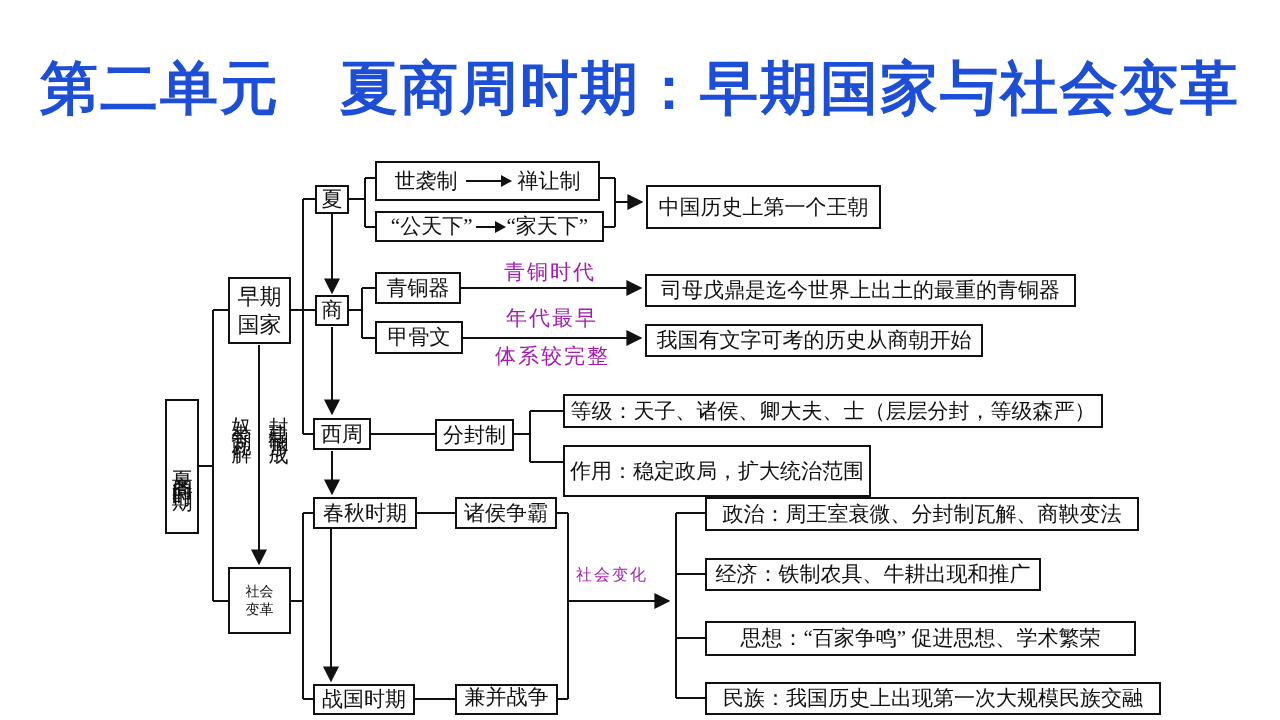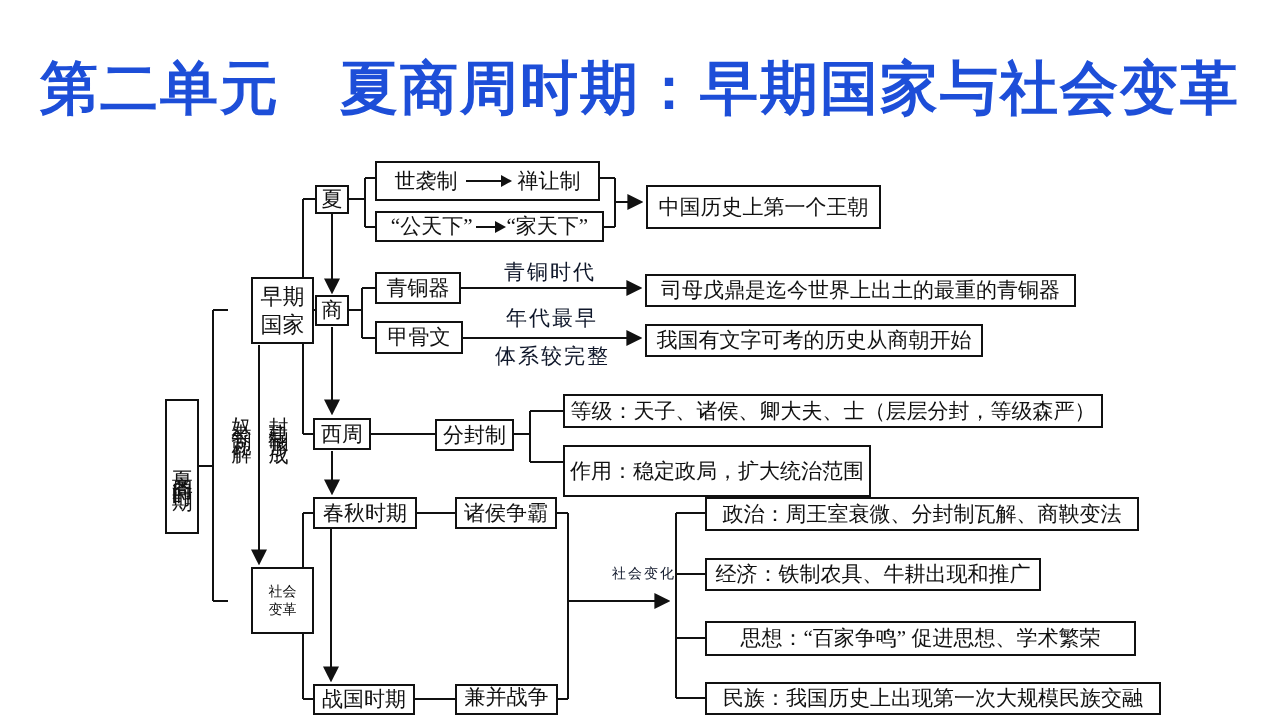--- a/index.html
+++ b/index.html
@@ -9,27 +9,27 @@
   }
   .title {
     position:absolute; top:50px; left:0; width:100%; text-align:center;
     font-size:58px; font-weight:bold; letter-spacing:2px; color:#1d4ed8;
   }
   .box {
     position:absolute; box-sizing:border-box; border:2px solid #111111; background:#ffffff;
     display:flex; align-items:center; justify-content:center;
     font-size:21px; line-height:1.25; white-space:nowrap; color:#111111;
   }
-  .multiline { white-space:pre-line; text-align:center;margin-left:23px; }
+  .multiline { white-space:pre-line; text-align:center; }
   .vbox { writing-mode:vertical-rl; text-orientation:upright; letter-spacing:5px; }
   .vlabel {
     position:absolute; writing-mode:vertical-rl; text-orientation:upright;
     font-size:20px; letter-spacing:7px; color:#111111;
   }
-  .flabel { position:absolute; font-size:21px; letter-spacing:2px; color:#0f172a; }
+  .flabel { position:absolute; font-size:21px; letter-spacing:2px; color:#a21caf; }
   .connectors { position:absolute; left:0; top:0; }
   .harrow { display:inline-block; position:relative; height:2px; background:#111111; vertical-align:middle; }
   .harrow::after {
     content:""; position:absolute; right:-2px; top:-5px; width:0; height:0;
     border-left:11px solid #111111; border-top:6px solid transparent; border-bottom:6px solid transparent;
   }
   .w42 { width:44px; margin:0 8px; }
   .w26 { width:28px; margin:0 3px; }
 </style>
 </head>
@@ -142,19 +142,19 @@
   <div class="box" style="left:645px; top:274px; width:431px; height:33px;">司母戊鼎是迄今世界上出土的最重的青铜器</div>
   <div class="box" style="left:645px; top:324px; width:338px; height:33px;">我国有文字可考的历史从商朝开始</div>
 
   <div class="box" style="left:435px; top:419px; width:79px; height:32px;">分封制</div>
   <div class="box" style="left:563px; top:394px; width:540px; height:34px;">等级：天子、诸侯、卿大夫、士（层层分封，等级森严）</div>
   <div class="box" style="left:563px; top:445px; width:308px; height:52px;">作用：稳定政局，扩大统治范围</div>
 
   <div class="box" style="left:455px; top:497px; width:102px; height:32px;">诸侯争霸</div>
   <div class="box" style="left:455px; top:684px; width:103px; height:31px;font-family:Liberation Mono, monospace;">兼并战争</div>
 
-  <div class="flabel" style="left:576px; top:565px; font-size:14px;margin-left:36px;">社会变化</div>
+  <div class="flabel" style="left:576px; top:565px; font-size:16px;">社会变化</div>
   <div class="box" style="left:705px; top:497px; width:434px; height:34px;">政治：周王室衰微、分封制瓦解、商鞅变法</div>
   <div class="box" style="left:705px; top:558px; width:336px; height:33px;">经济：铁制农具、牛耕出现和推广</div>
   <div class="box" style="left:705px; top:621px; width:431px; height:35px;">思想：“百家争鸣” 促进思想、学术繁荣</div>
   <div class="box" style="left:705px; top:682px; width:456px; height:33px;">民族：我国历史上出现第一次大规模民族交融</div>
 
 </div>
 
 </body></html>

